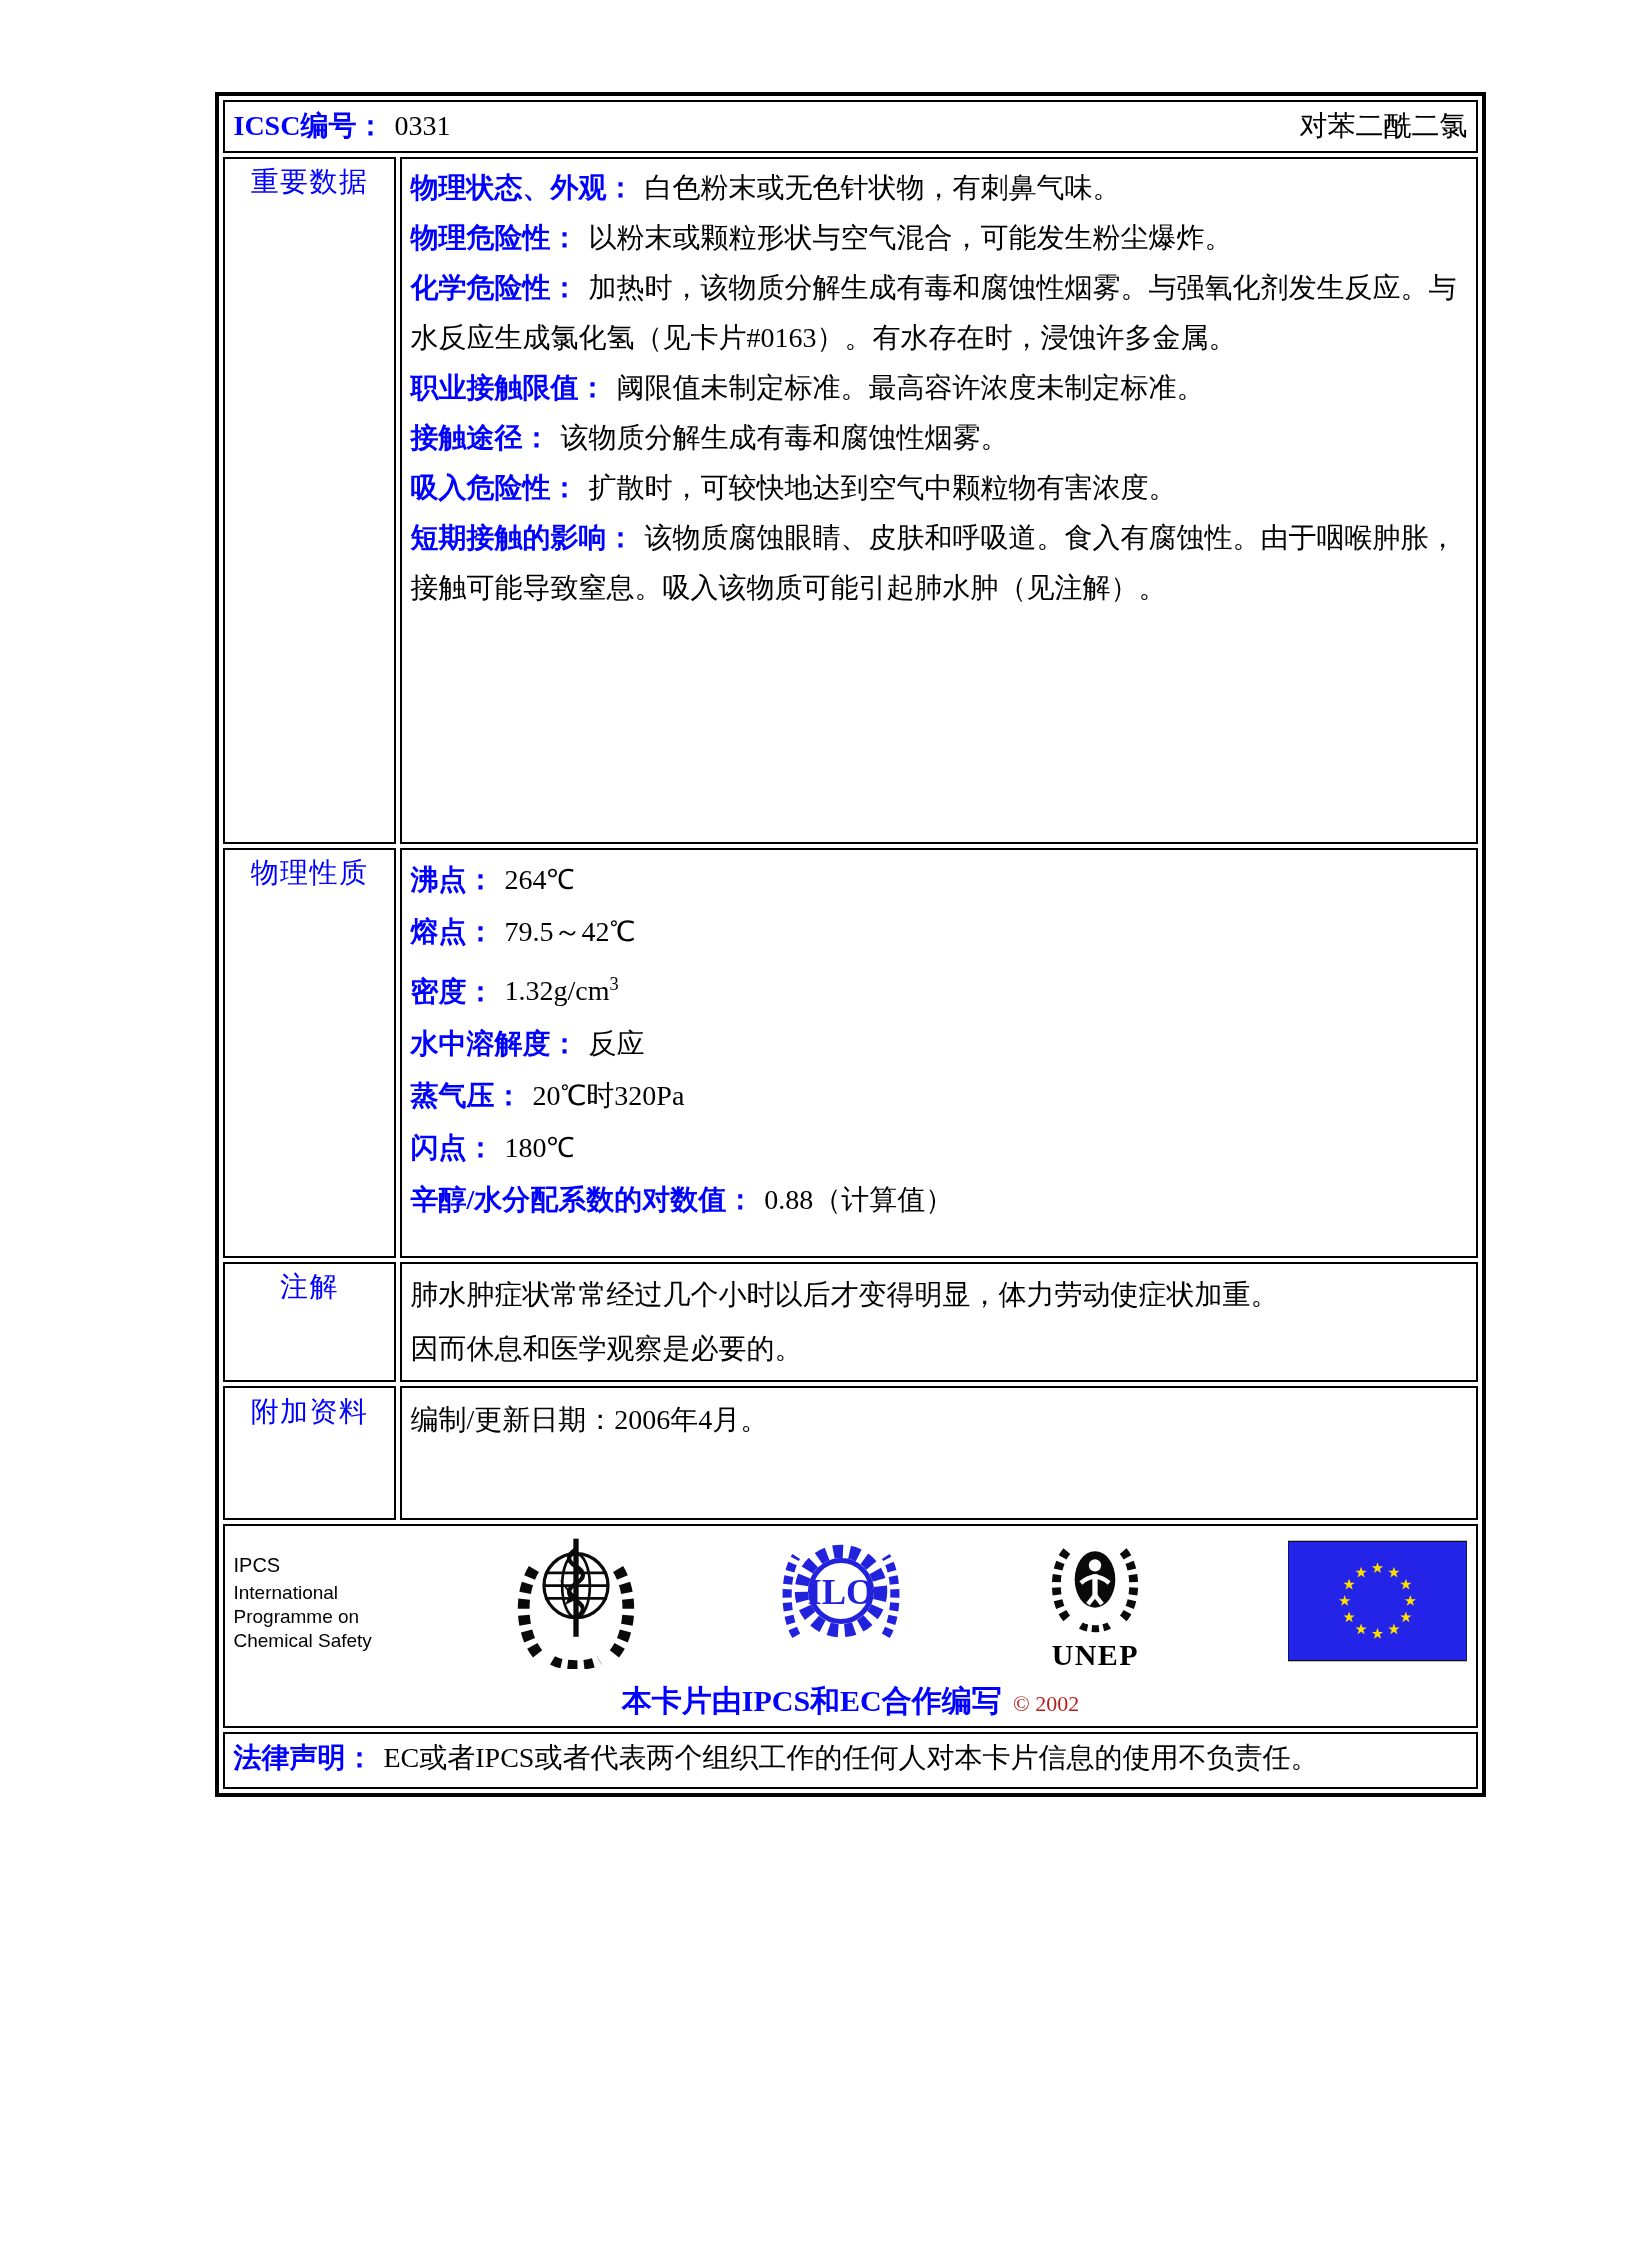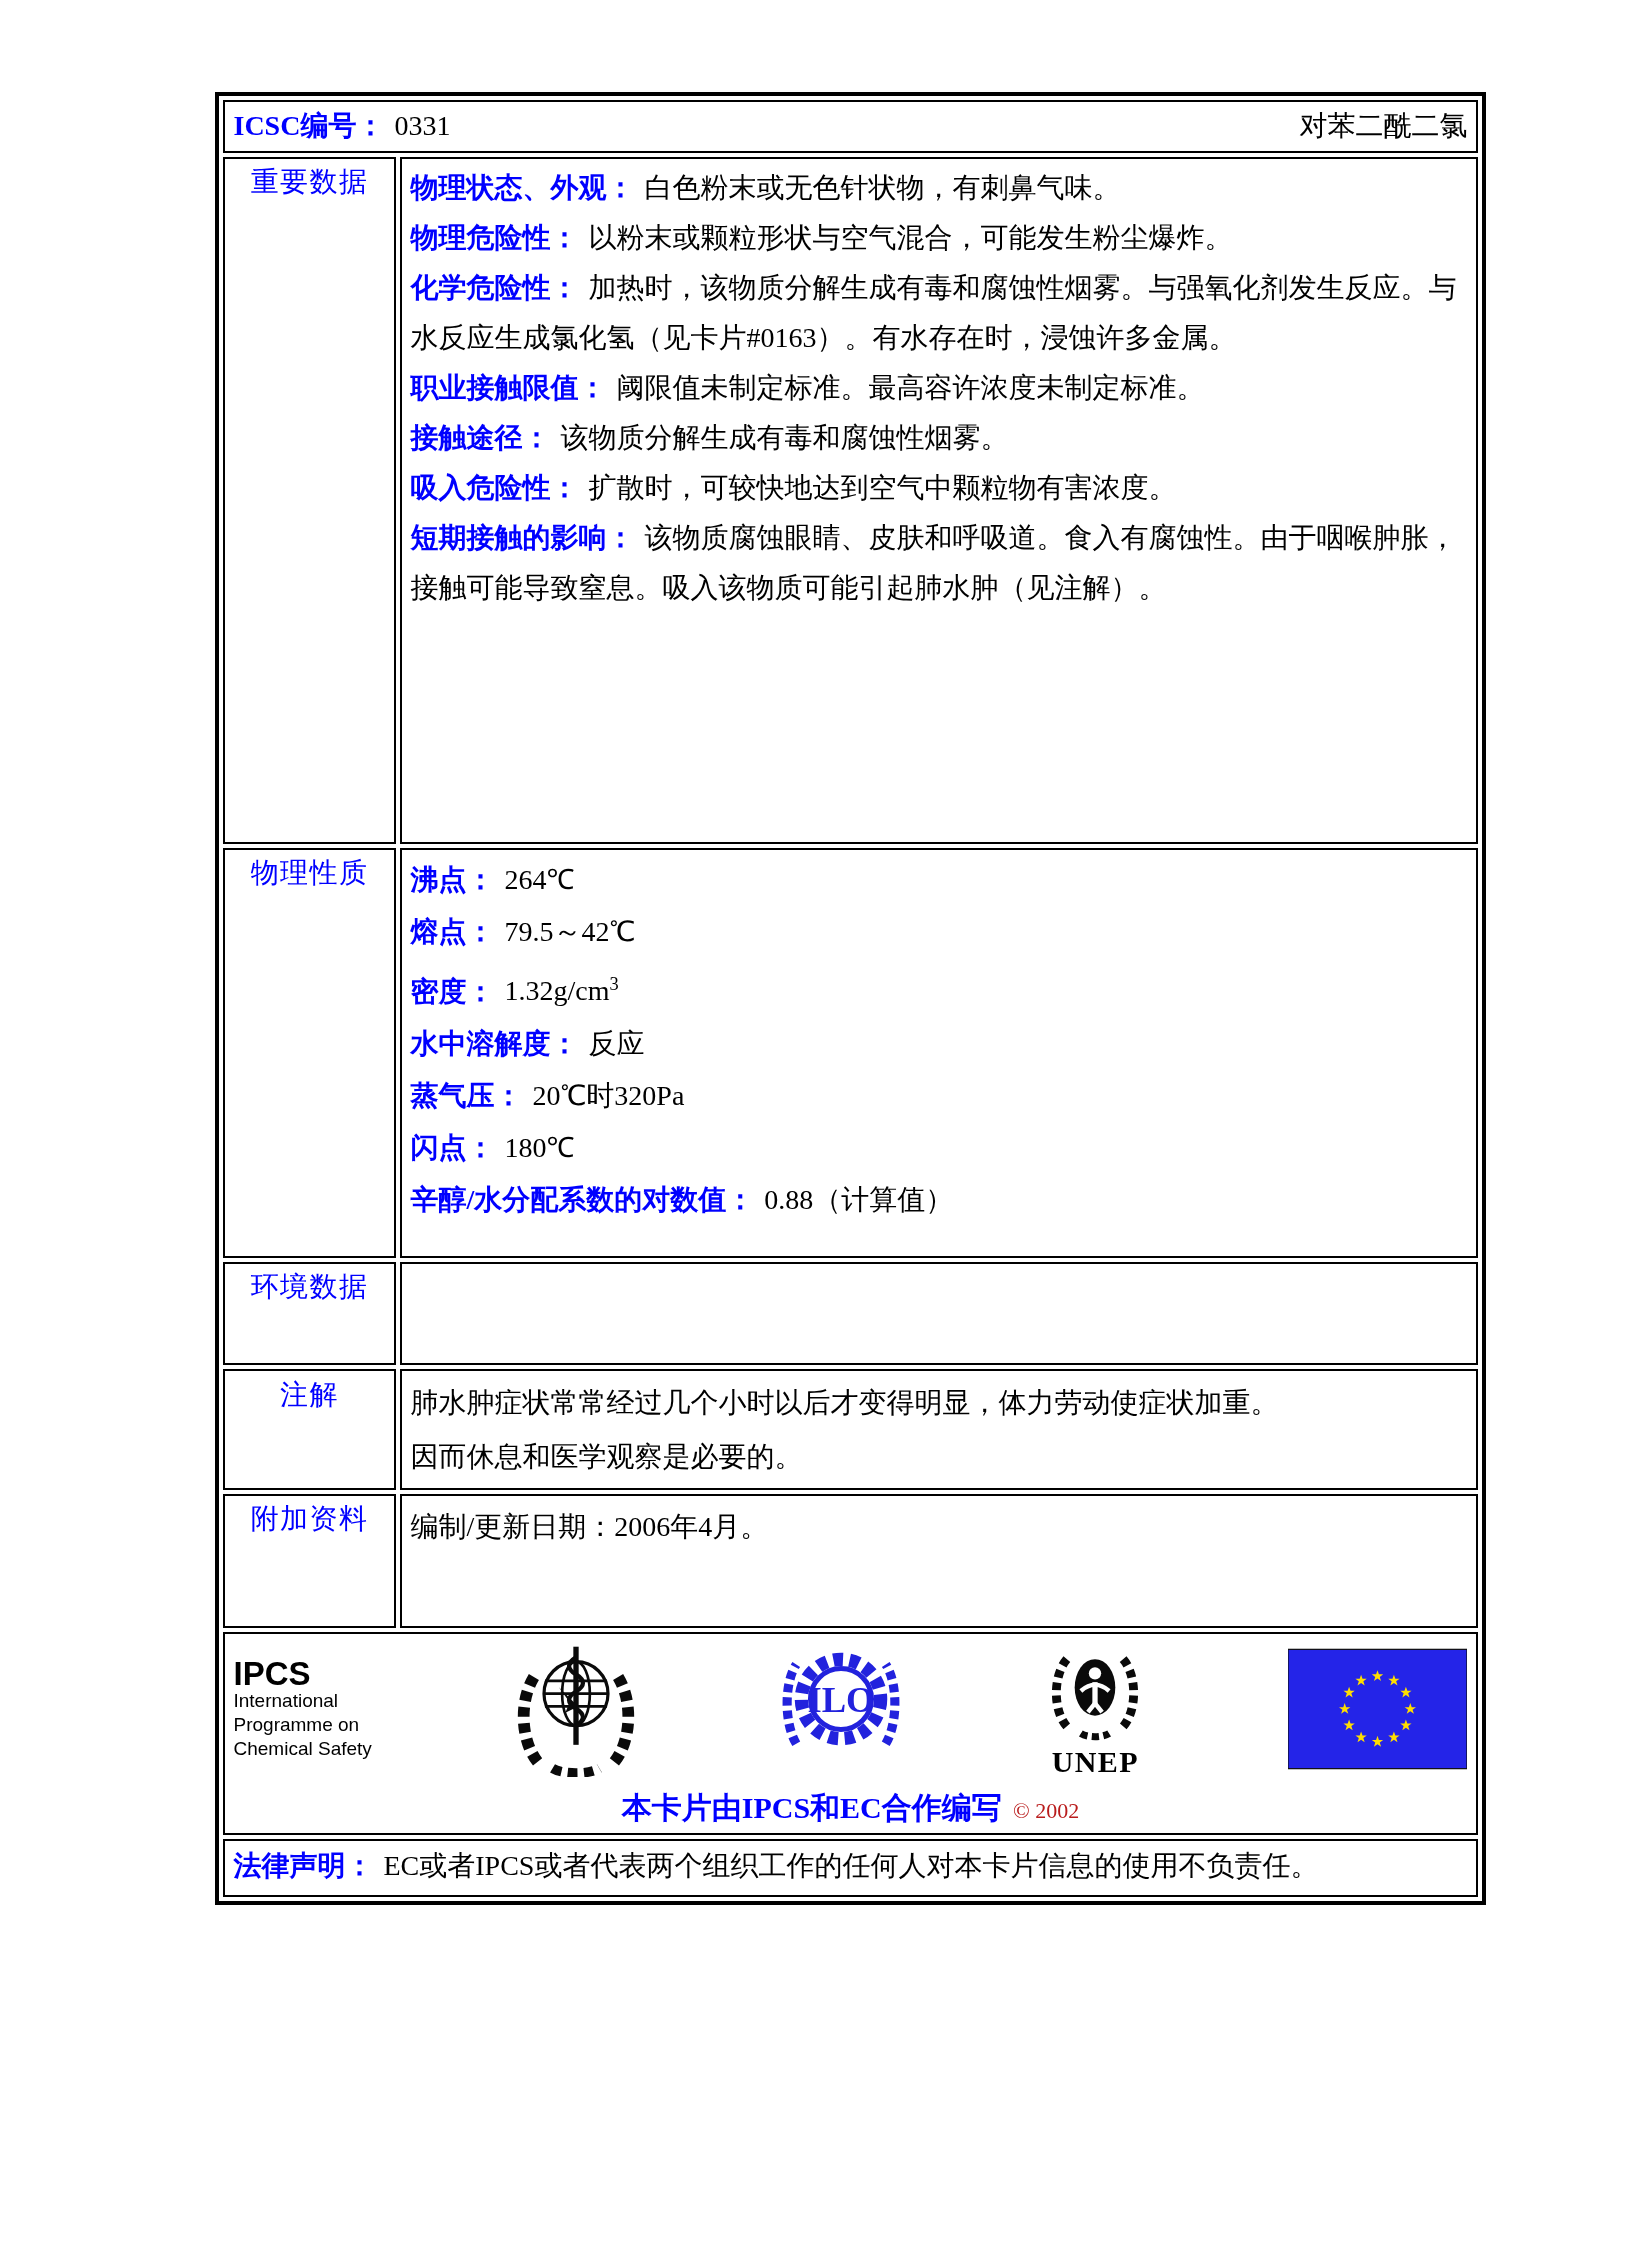--- a/index.html
+++ b/index.html
@@ -53,21 +53,21 @@
   .lbl{color:#0000ff;font-weight:bold;margin-right:10px;}
   .txt{color:#000000;}
   .header-row-inner{display:flex;justify-content:space-between;align-items:center;line-height:40px;}
   td.headercell{padding:5.7px 8.5px;}
   .notes-line{line-height:54px;}
   sup{font-size:18.4px;}
   
   td.logos{padding:10px 17px 7px 17px;}
   .logo-strip{display:flex;justify-content:space-between;align-items:flex-start;}
   .ipcs-block{font-family:"Liberation Sans", sans-serif;padding-top:20px;}
-  .ipcs-acronym{font-size:33px;font-weight:bold;line-height:31px;}
+  .ipcs-acronym{font-size:20px;font-weight:normal;line-height:31px;}
   .ipcs-line{font-size:19px;line-height:24px;}
   .unep-wrap{text-align:center;}
   .unep-text{font-family:"Liberation Serif", serif;font-weight:bold;font-size:30px;letter-spacing:1.4px;margin-top:-5.7px;}
   .credit-line{
     text-align:center;
     margin-top:4.3px;
     color:#0000ff;
     font-weight:bold;
     font-size:30px;
   }
@@ -118,24 +118,20 @@
         <div class="line"><span class="lbl">沸点：</span><span class="txt">264℃</span></div>
         <div class="line"><span class="lbl">熔点：</span><span class="txt">79.5～42℃</span></div>
         <div class="line"><span class="lbl">密度：</span><span class="txt">1.32g/cm</span><sup class="txt">3</sup></div>
         <div class="line"><span class="lbl">水中溶解度：</span><span class="txt">反应</span></div>
         <div class="line"><span class="lbl">蒸气压：</span><span class="txt">20℃时320Pa</span></div>
         <div class="line"><span class="lbl">闪点：</span><span class="txt">180℃</span></div>
         <div class="line"><span class="lbl">辛醇/水分配系数的对数值：</span><span class="txt">0.88（计算值）</span></div>
       </td>
     </tr>
 
-    <tr>
-      <td class="rowlabel" style="height:91px;">环境数据</td>
-      <td></td>
-    </tr>
 
     <tr>
       <td class="rowlabel" style="height:94px;">注解</td>
       <td>
         <div class="notes-line txt">肺水肿症状常常经过几个小时以后才变得明显，体力劳动使症状加重。</div>
         <div class="notes-line txt">因而休息和医学观察是必要的。</div>
       </td>
     </tr>
 
     <tr>

